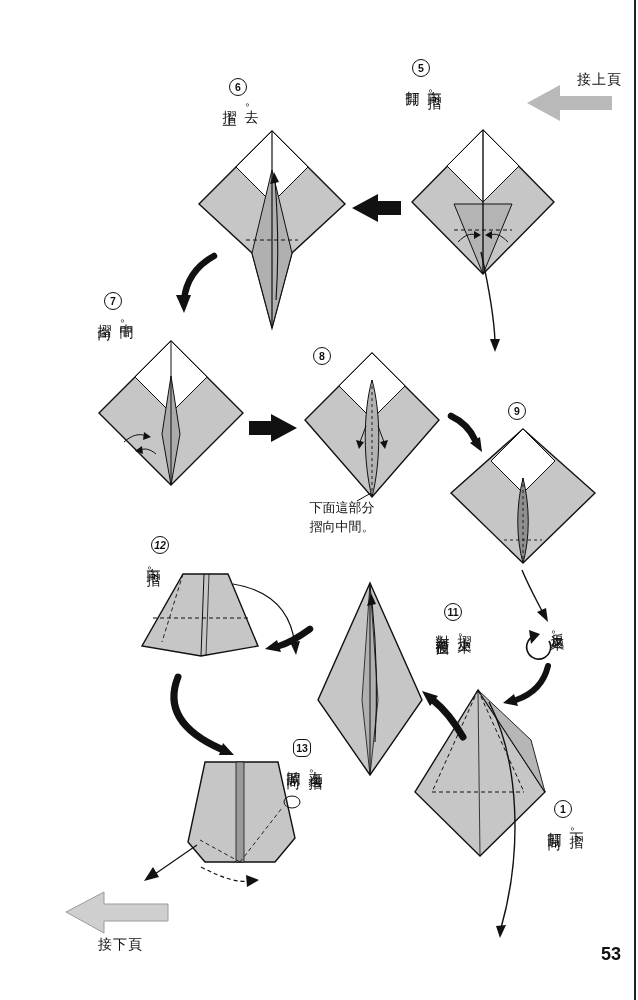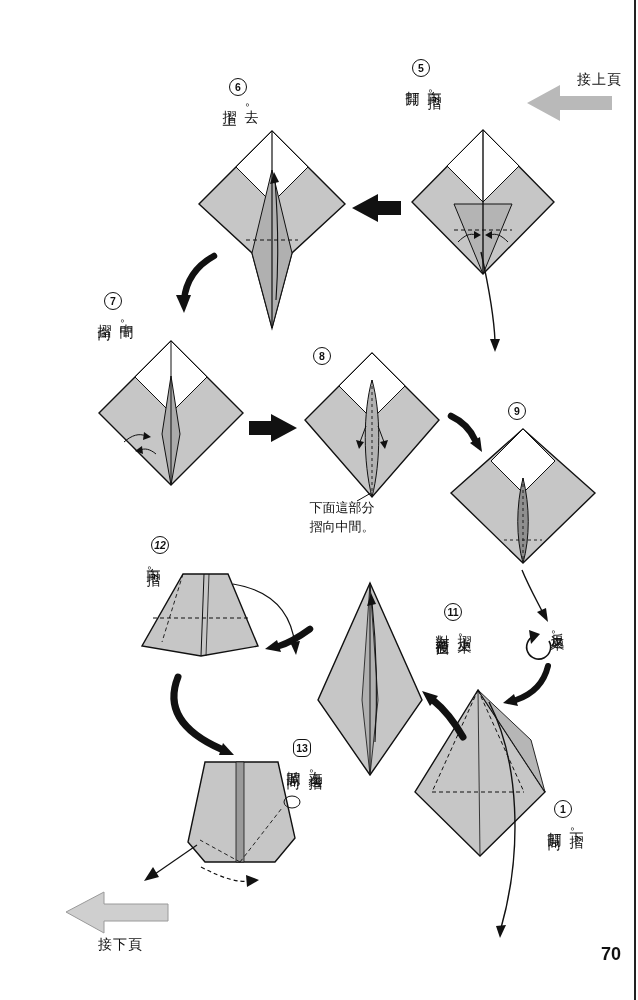--- a/index.html
+++ b/index.html
@@ -28,21 +28,21 @@
   .pagenum { position:absolute; font-size:18px; font-weight:bold; z-index:5; }
   svg.diagram { position:absolute; overflow:visible; z-index:2; }
   svg.overlay { position:absolute; left:0; top:0; overflow:visible; z-index:4; pointer-events:none; }
   .edge-line { position:absolute; background:#222; z-index:6; }
 </style>
 </head>
 <body>
 
 <div class="plabel" style="left:577px; top:71px;text-align:right;">接上頁</div>
 <div class="plabel" style="left:98px; top:936px;">接下頁</div>
-<div class="pagenum" style="left:601px; top:944px;">70</div>
+<div class="pagenum" style="left:601px; top:944px;">53</div>
 <div class="edge-line" style="left:634px; top:0; width:2px; height:1000px;"></div>
 
 <div class="badge" style="left:412px; top:59px;">5</div>
 <div class="badge" style="left:229px; top:78px;">6</div>
 <div class="badge" style="left:104px; top:292px;">7</div>
 <div class="badge" style="left:313px; top:347px;">8</div>
 <div class="badge" style="left:508px; top:402px;">9</div>
 <div class="badge" style="left:554px; top:800px;">1</div>
 <div class="badge" style="left:444px; top:603px;">11</div>
 <div class="badge" style="left:151px; top:536px;font-style:italic;">12</div>

